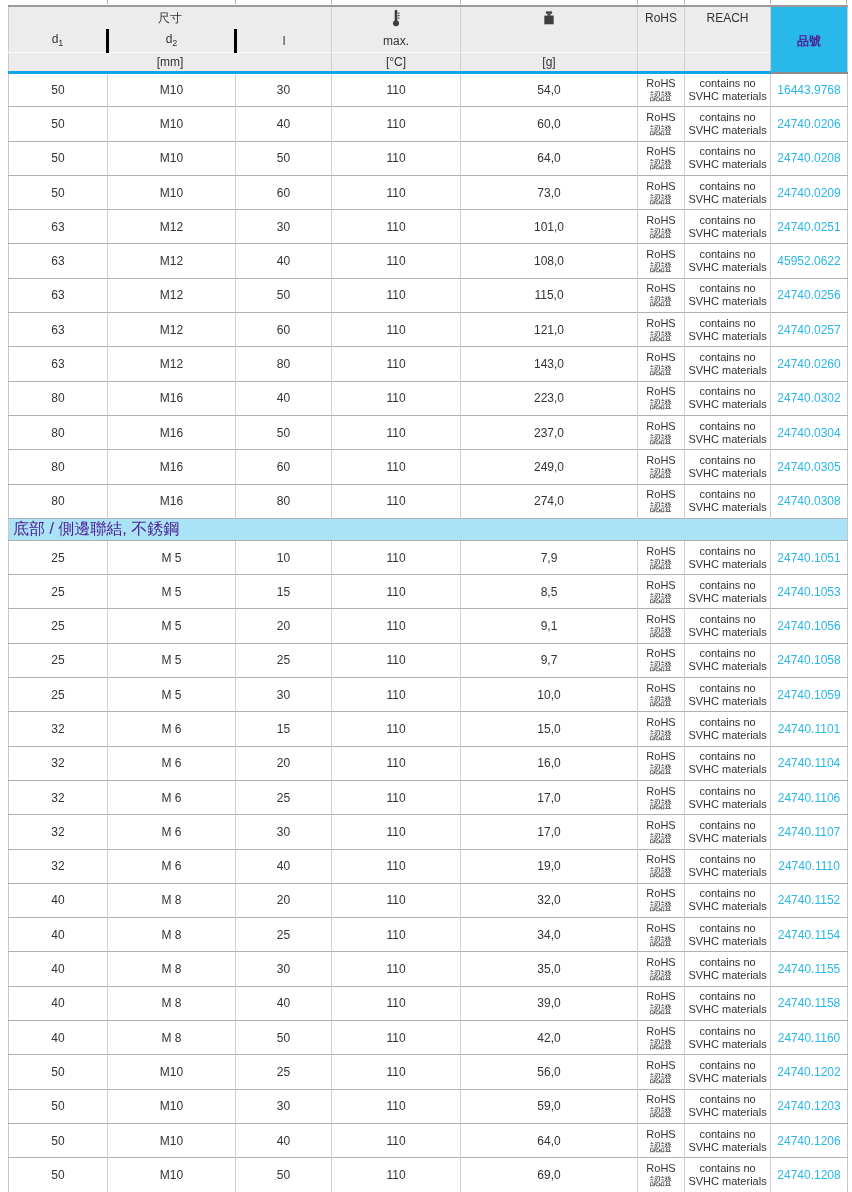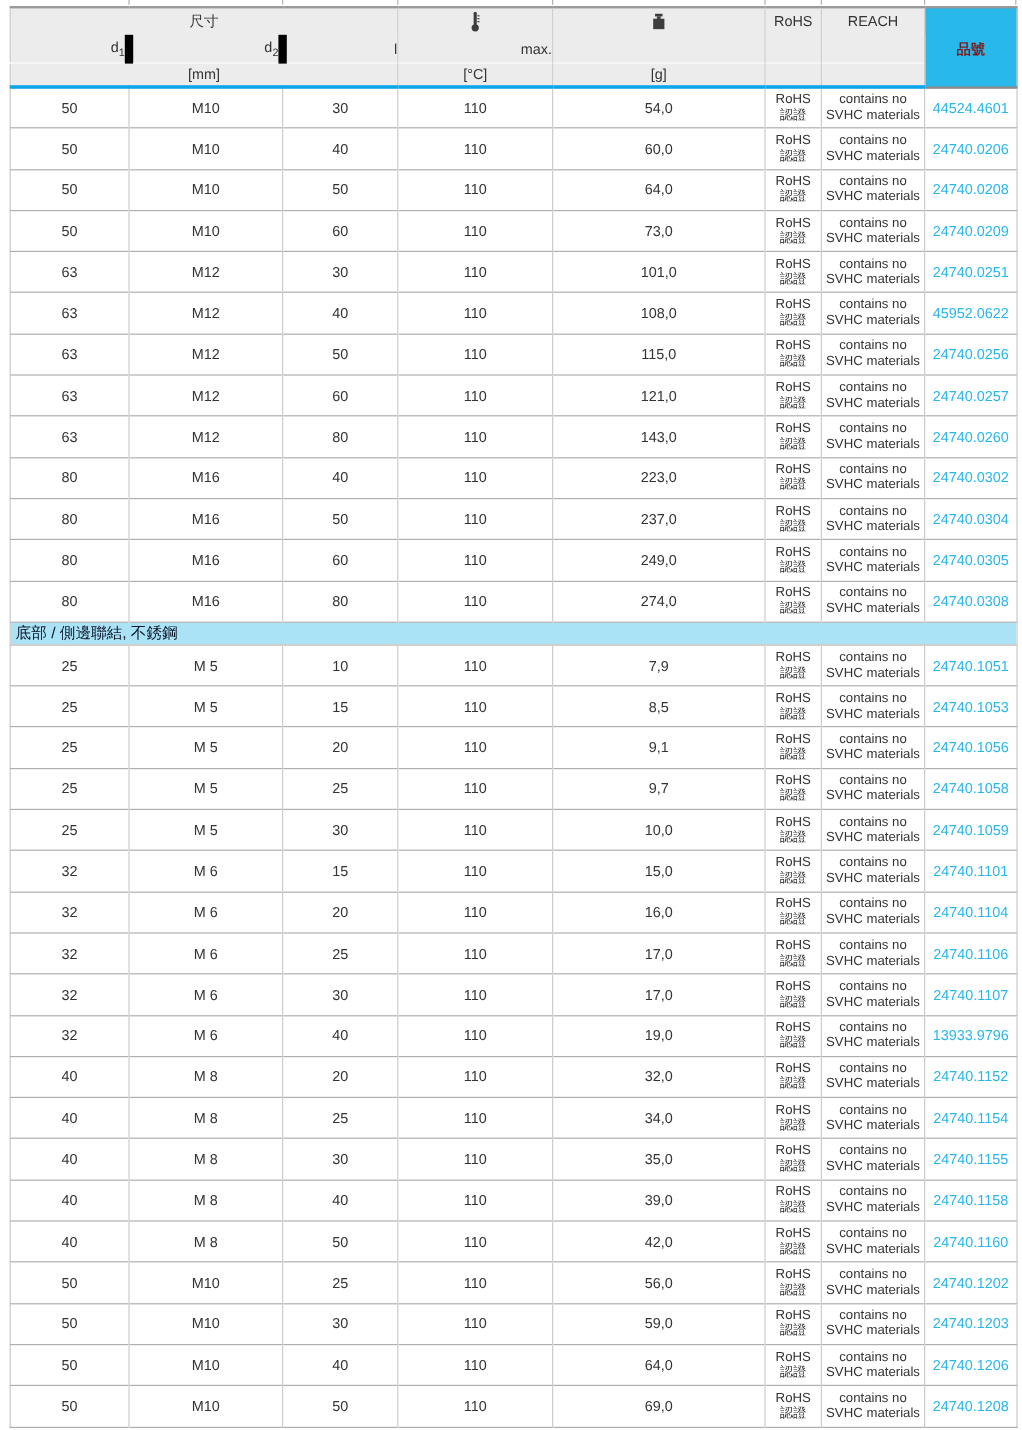--- a/index.html
+++ b/index.html
@@ -30,30 +30,30 @@
   
   thead th {
     background: var(--header-gray, #ececec);
     font-weight: normal;
     font-size: 12px;
     color: #333;
     padding: 0;
     vertical-align: middle;
   }
   thead tr.r1 th { border-top: 2px solid #9a9a9a; height: 22px; vertical-align: middle; }
-  thead tr.r2 th { height: 23px; text-align: right; }
+  thead tr.r2 th { height: 23px; }
   thead tr.r3 th { height: 18px; border-top: 1px solid #fafafa; }
   thead tr:last-child th { border-bottom: 3px solid #0ea5e9; }
   th.vl  { border-left: 1px solid #cfcfcf; }
-  th.vl2 { border-left: 7px solid #000000; }
+  th.vl2 { border-left: 3px solid #000000; }
   th sub { font-size: 9px; }
 
   th.c-part {
     background: var(--accent-cyan, #29b8ea);
-    color: #7f1d1d;
+    color: #4c1d95;
     font-weight: bold;
     vertical-align: top;
     padding-top: 5px;
     border-bottom: 2px solid #8c8c8c;
   }
   .icon svg { display: inline-block; vertical-align: middle; }
 
   
   tbody td {
     font-size: 12px;
@@ -79,22 +79,22 @@
     text-decoration: none;
     cursor: pointer;
     font-size: 12px;
   }
 
   tr.divider-row { height: 18px; }
   tr.divider-row td {
     background: var(--divider-cyan, #abe3f6);
     text-align: left;
     padding-left: 4px;
-    font-size: 13px;
-    color: #0f172a;
+    font-size: 16px;
+    color: #4c1d95;
     border-left: none;
   }
 </style>
 </head>
 <body>
 
 <div id="page">
 
   <div class="ticks">
     <span style="left:99px"></span>
@@ -167,21 +167,21 @@
           <tr class="data-row">
             <td>50</td>
             <td>M10</td>
             <td>30</td>
             <td>110</td>
             <td>54,0</td>
             <td class="cell-rohs">RoHS
 認證</td>
             <td class="cell-reach">contains no
 SVHC materials</td>
-            <td class="cell-part"><a class="plink">44524.4601</a></td>
+            <td class="cell-part"><a class="plink">16443.9768</a></td>
           </tr>
           <tr class="data-row">
             <td>50</td>
             <td>M10</td>
             <td>40</td>
             <td>110</td>
             <td>60,0</td>
             <td class="cell-rohs">RoHS
 認證</td>
             <td class="cell-reach">contains no
@@ -434,21 +434,21 @@
           <tr class="data-row">
             <td>32</td>
             <td>M 6</td>
             <td>40</td>
             <td>110</td>
             <td>19,0</td>
             <td class="cell-rohs">RoHS
 認證</td>
             <td class="cell-reach">contains no
 SVHC materials</td>
-            <td class="cell-part"><a class="plink">13933.9796</a></td>
+            <td class="cell-part"><a class="plink">24740.1110</a></td>
           </tr>
           <tr class="data-row">
             <td>40</td>
             <td>M 8</td>
             <td>20</td>
             <td>110</td>
             <td>32,0</td>
             <td class="cell-rohs">RoHS
 認證</td>
             <td class="cell-reach">contains no

